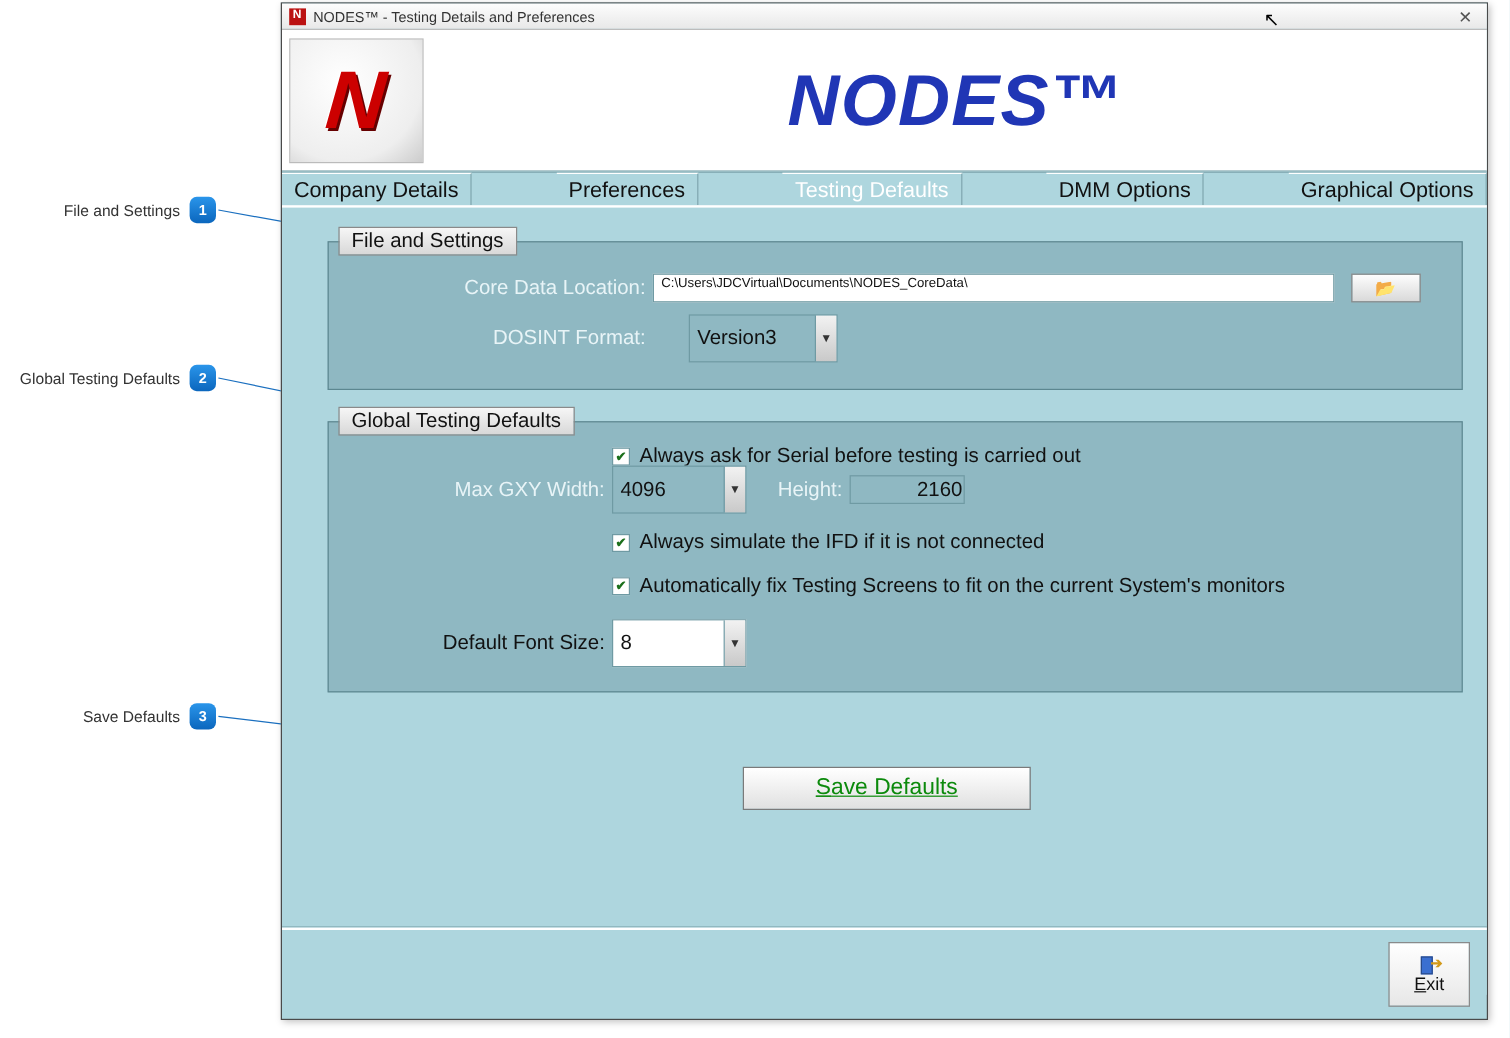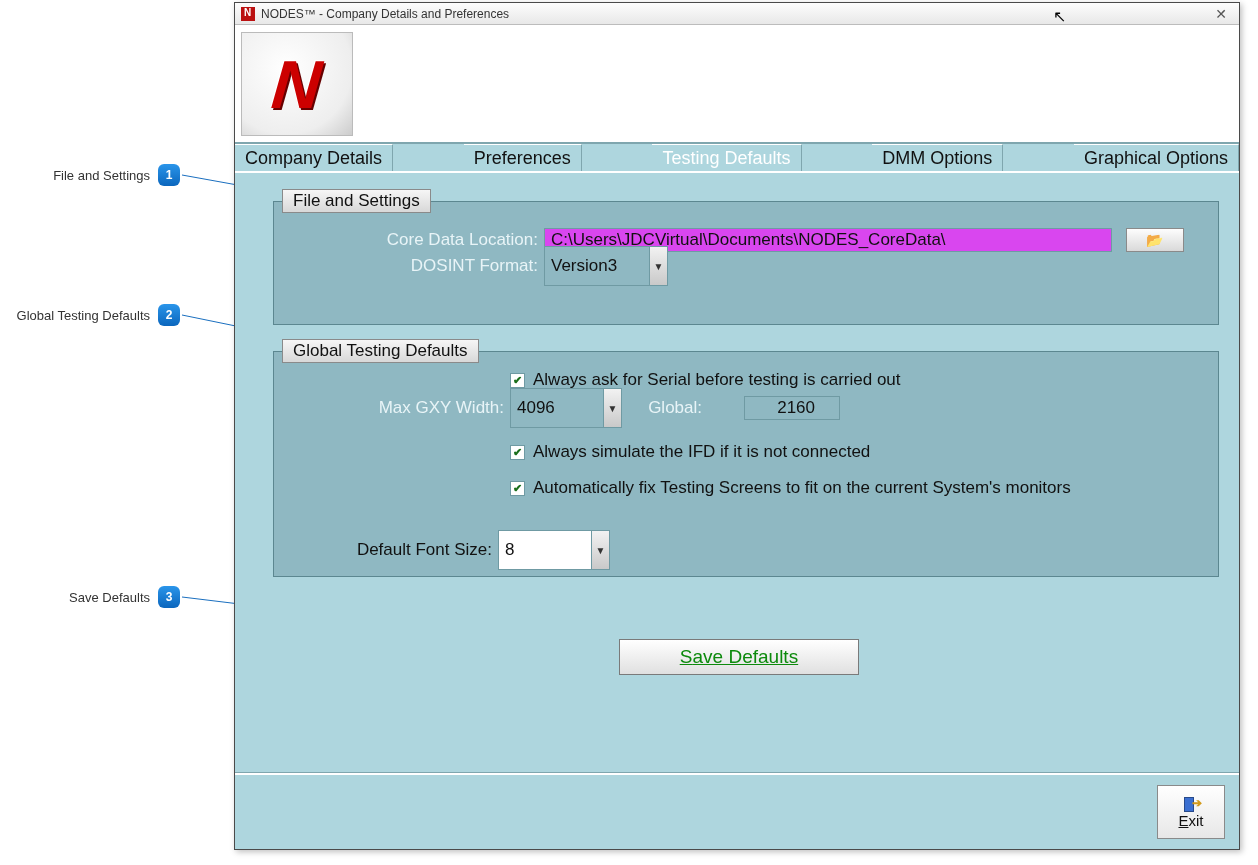--- a/index.html
+++ b/index.html
@@ -176,35 +176,34 @@
     color: #e8f4f7;
     font-size: 17px;
     padding-right: 6px;
   }
   .lbl-d {
     font-size: 17px;
     color: #111;
   }
   .textinput {
     height: 24px;
-    background: #d946ef;
+    background: #ffffff;
     border: 1px solid #6f9aa3;
     padding: 1px 6px;
-    font-size: 17px;
+    font-size: 11px;
     color: #111;
   }
   .numinput {
     height: 24px; width: 96px;
     background: #8fb8c2;
     border: 1px solid #6f9aa3;
     text-align: right;
-    padding: 1px 24px;
+    padding: 1px 1px;
     font-size: 17px;
     color: #111;
-    margin-left: 36px;
   }
   .combo {
     height: 40px;
     background: #8fb8c2;
     border: 1px solid #6f9aa3;
     display: flex; align-items: center;
   }
   .combo .ctext { flex:1; padding: 0 6px; font-size: 17px; color:#111; }
   .combo .cbtn {
     width: 18px; height: 100%;
@@ -297,30 +296,33 @@
   <svg class="connector" width="1258" height="865">
     <line x1="182" y1="175" x2="304" y2="197" stroke="#1a6fbf" stroke-width="1"></line>
     <line x1="182" y1="315" x2="304" y2="340" stroke="#1a6fbf" stroke-width="1"></line>
     <line x1="182" y1="597" x2="618" y2="650" stroke="#1a6fbf" stroke-width="1"></line>
   </svg>
 
   <div class="app-window">
 
     <div class="titlebar">
       <div class="win-icon"></div>
-      <span>NODES™ - Company Details and Preferences</span>
+      <span>NODES™ - Testing Details and Preferences</span>
       <div class="spacer"></div>
       <div class="close-x">✕</div>
     </div>
     <div class="cursor-arrow">↖</div>
 
     <div class="banner">
       <div class="logo-block">
         <div class="nlogo">N</div>
       </div>
+      <div class="brand">
+          <span>NODES™</span>
+        </div>
     </div>
 
     <div class="tabstrip">
       <div class="tab">Company Details</div>
       <div class="tab">Preferences</div>
       <div class="tab active">Testing Defaults</div>
       <div class="tab">DMM Options</div>
       <div class="tab">Graphical Options</div>
     </div>
 
@@ -331,21 +333,21 @@
 
         <div class="row" style="left:40px; top:26px;">
           <div class="lbl-r" style="width:230px;">Core Data Location:</div>
           <div class="textinput" style="width:568px;">C:\Users\JDCVirtual\Documents\NODES_CoreData\</div>
           <div style="width:14px;"></div>
           <div class="browse-btn">
             <span>📂</span>
           </div>
         </div>
 
-        <div class="row" style="left:40px; top:44px;">
+        <div class="row" style="left:40px; top:60px;gap:30px;">
           <div class="lbl-r" style="width:230px;">DOSINT Format:</div>
           <div class="combo" style="width:124px;">
             <div class="ctext">Version3</div>
             <div class="cbtn">▼</div>
           </div>
         </div>
       </div>
 
       <div class="groupbox gb2">
         <div class="legend">Global Testing Defaults</div>
@@ -354,35 +356,35 @@
           <span class="chk">✔</span>
           <span class="lbl-d">Always ask for Serial before testing is carried out</span>
         </div>
 
         <div class="row" style="left:80px; top:36px;">
           <div class="lbl-r" style="width:156px;">Max GXY Width:</div>
           <div class="combo" style="width:112px;">
             <div class="ctext">4096</div>
             <div class="cbtn">▼</div>
           </div>
-          <div class="lbl-r" style="width:86px;">Global:</div>
+          <div class="lbl-r" style="width:86px;">Height:</div>
           <div class="numinput">2160</div>
         </div>
 
         <div class="row" style="left:236px; top:90px;">
           <span class="chk">✔</span>
           <span class="lbl-d">Always simulate the IFD if it is not connected</span>
         </div>
 
         <div class="row" style="left:236px; top:126px;">
           <span class="chk">✔</span>
           <span class="lbl-d">Automatically fix Testing Screens to fit on the current System's monitors</span>
         </div>
 
-        <div class="row" style="left:74px; top:164px;margin-top:14px;">
+        <div class="row" style="left:86px; top:164px;">
           <div class="lbl-d" style="width:150px; text-align:right; padding-right:6px;">Default Font Size:</div>
           <div class="combo white" style="width:112px;">
             <div class="ctext">8</div>
             <div class="cbtn">▼</div>
           </div>
         </div>
       </div>
 
       <div class="bigbtn" style="left:384px; top:466px;">
         <span><span class="u">S</span>ave Defaults</span>

